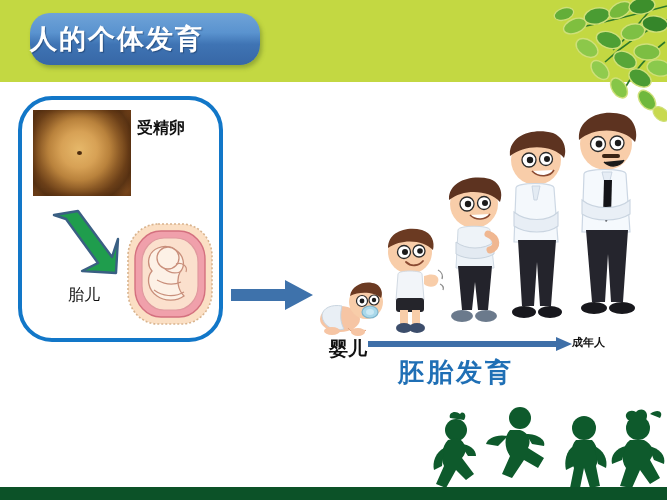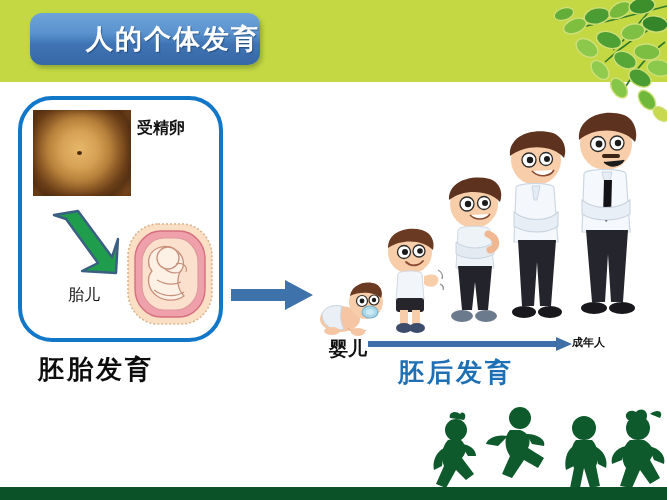--- a/index.html
+++ b/index.html
@@ -36,26 +36,26 @@
     pointer-events: none;
   }
 
   
   .title-plaque {
     position: absolute;
     left: 30px;
     top: 13px;
     width: 230px;
     height: 52px;
-    border-radius: 12px;
+    border-radius: 20px;
     background: linear-gradient(180deg, #6fa3d8 0%, #5a93cf 38%, #3f74b4 60%, #3767a6 100%);
     box-shadow: 2px 3px 4px rgba(90,110,40,0.45);
     display: flex;
     align-items: center;
-    justify-content: flex-end;
+    justify-content: flex-start;
   }
   .title-text {
     color: #ffffff;
     font-size: 27px;
     font-weight: bold;
     letter-spacing: 2px;
     font-family: "DejaVu Serif", "Liberation Serif", serif;
     text-shadow: 1px 1px 1px rgba(20,50,90,0.55);
     white-space: nowrap;
   }
@@ -279,21 +279,20 @@
       <path d="M34 30 C24 34 22 46 28 53 C22 60 24 72 33 78 C40 83 52 84 60 78 C54 72 52 62 56 54 C62 48 60 36 50 31 C45 28 39 28 34 30 Z" fill="#fdf1e6" stroke="#c98f7b" stroke-width="1.3"></path>
       <circle cx="44" cy="40" r="11" fill="#fdf1e6" stroke="#c98f7b" stroke-width="1.3"></circle>
       <path d="M40 50 C44 54 50 56 56 54" fill="none" stroke="#c98f7b" stroke-width="1.1"></path>
       <path d="M33 62 C40 66 48 68 57 64" fill="none" stroke="#c98f7b" stroke-width="1.1"></path>
       <path d="M30 72 C38 78 50 80 60 74" fill="none" stroke="#c98f7b" stroke-width="1.1"></path>
       <path d="M52 46 C58 44 64 48 62 54" fill="none" stroke="#c98f7b" stroke-width="1.1"></path>
     </svg>
   </div>
 
   <div class="fetus-label">胎儿</div>
-  <div class="embryo-caption">胚胎发育</div>
 
   <div class="connector-arrow">
     <svg width="84" height="36" viewBox="0 0 84 36">
       <path d="M0 12 L54 12 L54 3 L82 18 L54 33 L54 24 L0 24 Z" fill="#3e72ab"></path>
     </svg>
   </div>
 
   <div class="stages">
 
     <div class="figure" style="left:0px; width:72px; height:62px;">
@@ -392,21 +391,21 @@
     </div>
   </div>
 
   <div class="infant-label">婴儿</div>
   <div class="stage-arrow">
     <svg width="205" height="14" viewBox="0 0 205 14">
       <path d="M0 4 L188 4 L188 0 L204 7 L188 14 L188 10 L0 10 Z" fill="#3e6fa8"></path>
     </svg>
   </div>
   <div class="adult-label">成年人</div>
-  <div class="postembryo-caption">胚后发育</div>
+  <div class="postembryo-caption">胚胎发育</div>
 
   <div class="kids-silhouettes">
     <svg width="275" height="86" viewBox="0 0 275 86">
       <g fill="#0e5a2c">
 
         <circle cx="64" cy="26" r="11"></circle>
         <path d="M58 14 C56 8 64 6 68 10 C70 6 76 10 72 16 Z"></path>
         <path d="M56 36 C50 42 48 54 52 62 L44 80 L54 84 L64 66 L74 76 L82 70 L70 54 C76 48 74 38 66 34 Z"></path>
         <path d="M52 44 C44 48 40 58 42 66 L50 62 Z"></path>
         <path d="M68 40 C78 40 84 46 84 52 L76 52 Z"></path>

